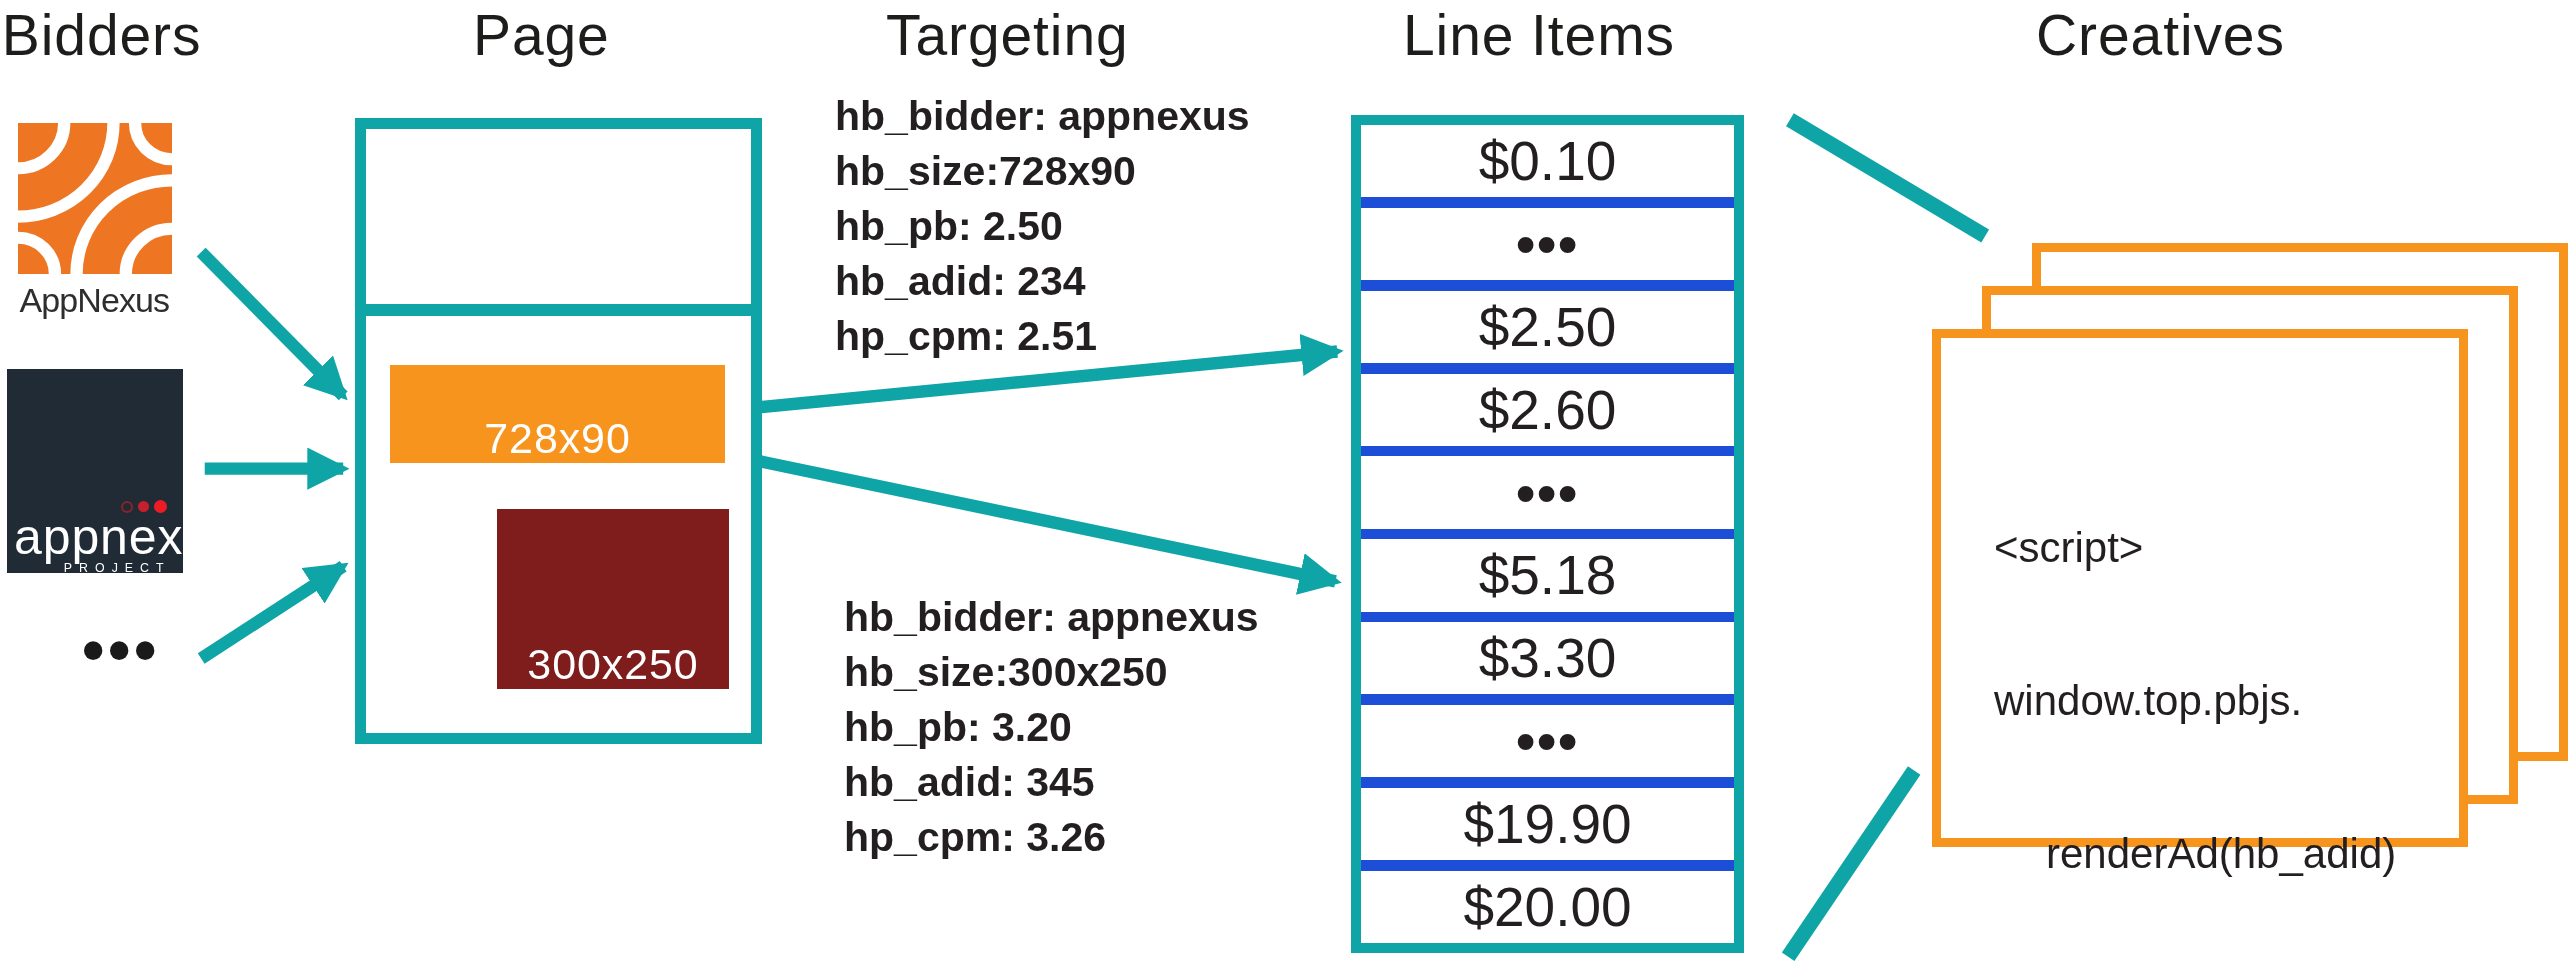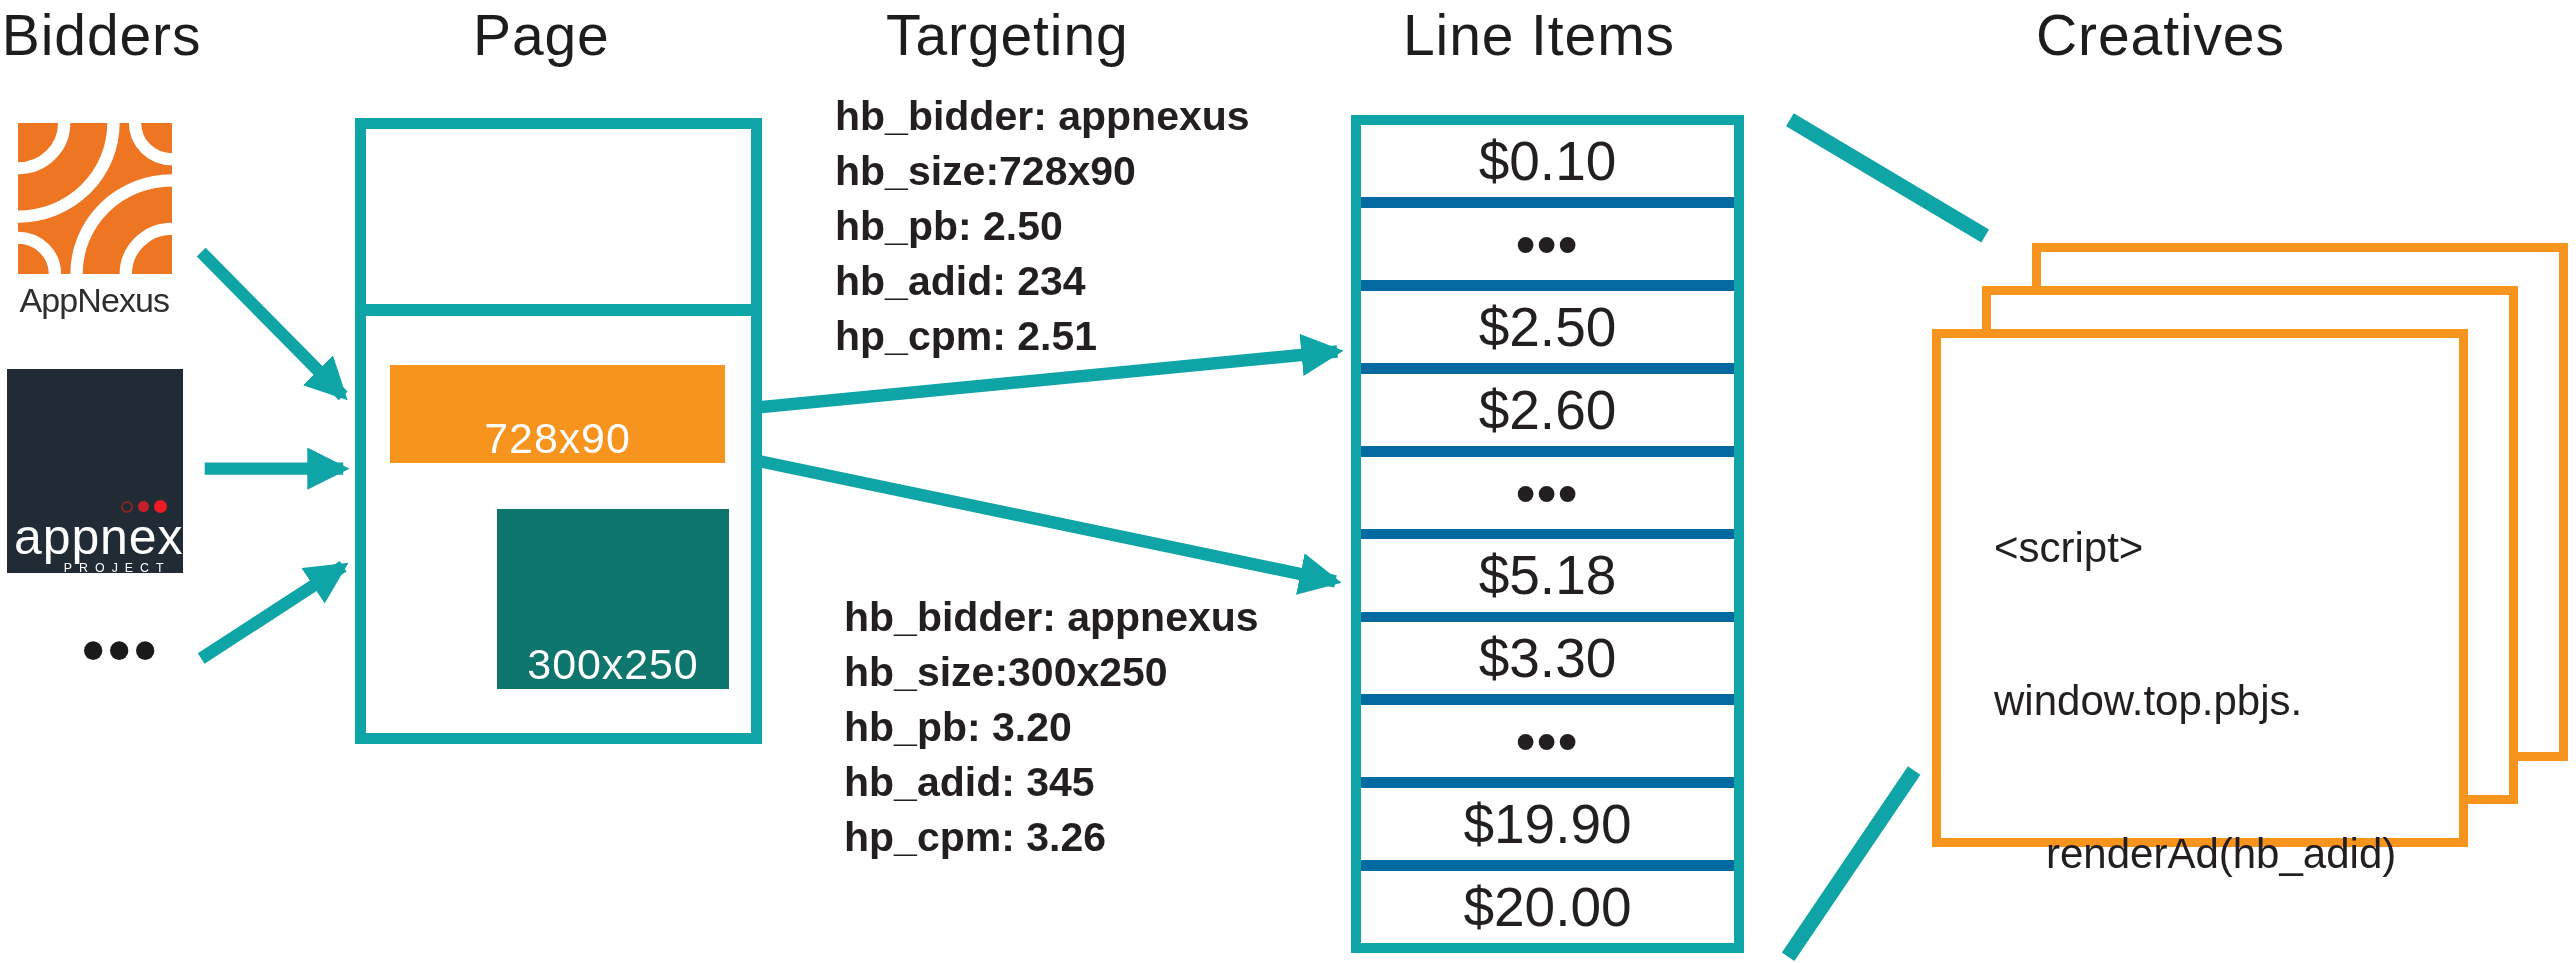--- a/index.html
+++ b/index.html
@@ -87,41 +87,41 @@
   <div class="rubicon-sub">PROJECT</div>
 </div>
 
 <div class="abs bidders-ellipsis">•••</div>
 
 <div class="abs page-box" style="border:11.5px solid #0FA4A5;">
   <div class="page-divider" style="background:#0FA4A5;"></div>
   <div class="ad-slot slot-728" style="background:#F7941E;">
     <span>728x90</span>
   </div>
-  <div class="ad-slot slot-300" style="background:#0f766e;">
+  <div class="ad-slot slot-300" style="background:#7f1d1d;">
     <span>300x250</span>
   </div>
 </div>
 
 <div class="abs targeting-block tb1">
   <div>hb_bidder: appnexus</div>
   <div>hb_size:728x90</div>
   <div>hb_pb: 2.50</div>
   <div>hb_adid: 234</div>
   <div>hp_cpm: 2.51</div>
 </div>
 <div class="abs targeting-block tb2">
   <div>hb_bidder: appnexus</div>
   <div>hb_size:300x250</div>
   <div>hb_pb: 3.20</div>
   <div>hb_adid: 345</div>
   <div>hp_cpm: 3.26</div>
 </div>
 
-<div class="abs li-table" style="border:10.7px solid #0FA4A5;gap:10.7px;background:#0369a1;">
+<div class="abs li-table" style="border:10.7px solid #0FA4A5;gap:10.7px;background:#1d4ed8;justify-content:flex-end;">
   <div class="li-row">$0.10</div>
   <div class="li-row dots">•••</div>
   <div class="li-row">$2.50</div>
   <div class="li-row">$2.60</div>
   <div class="li-row dots">•••</div>
   <div class="li-row">$5.18</div>
   <div class="li-row">$3.30</div>
   <div class="li-row dots">•••</div>
   <div class="li-row">$19.90</div>
   <div class="li-row">$20.00</div>

